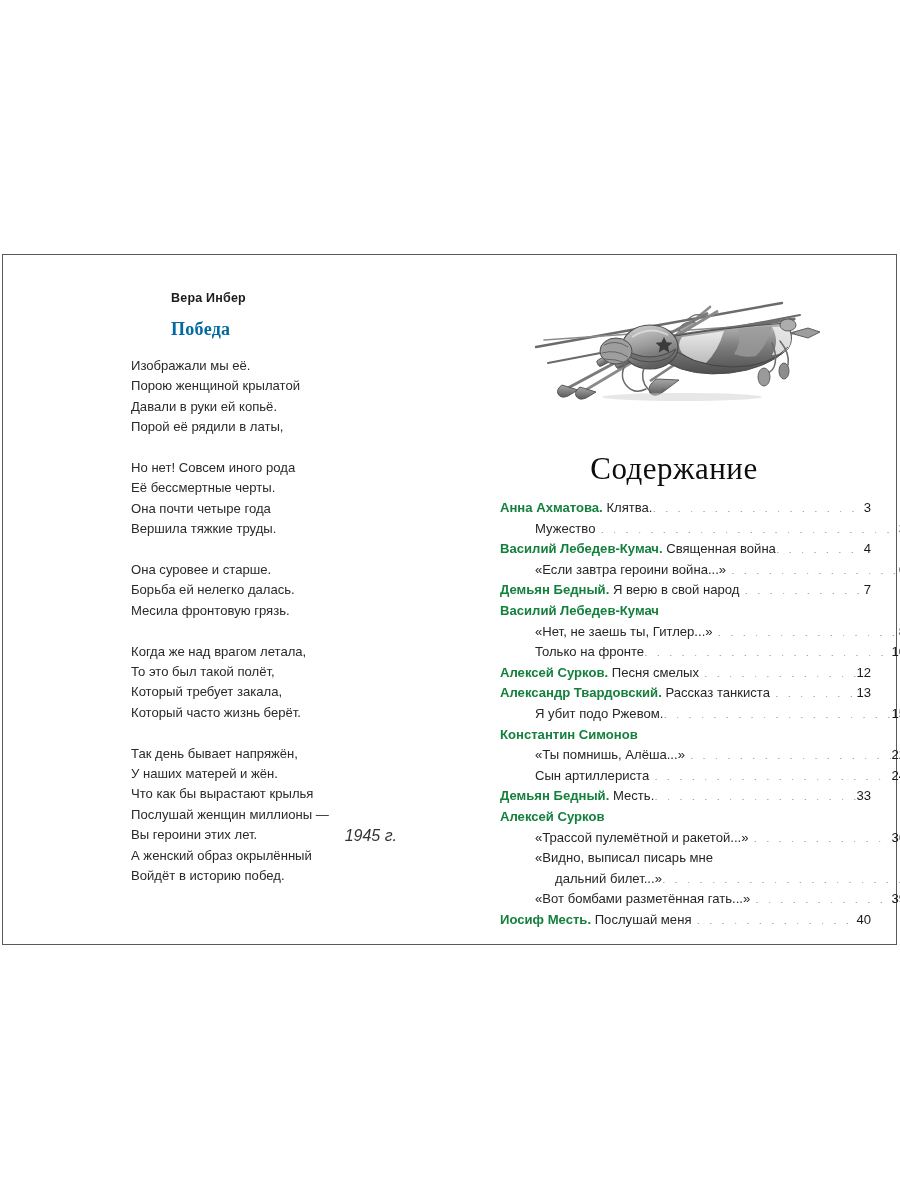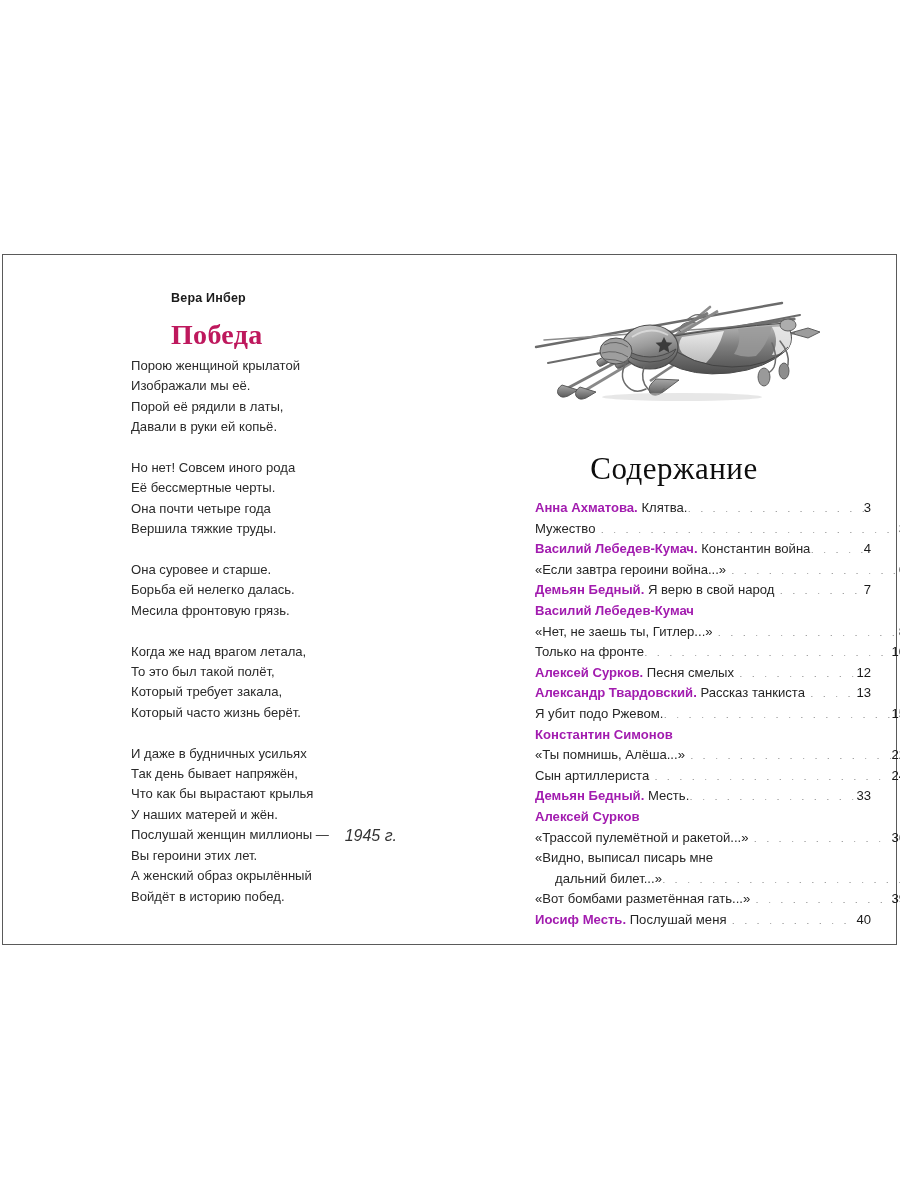--- a/index.html
+++ b/index.html
@@ -46,23 +46,23 @@
     font-weight: bold;
     color: #1b1b1b;
     letter-spacing: .2px;
   }
 
   #poem-title {
     position: absolute;
     left: 168px;
     top: 64px;
     font-family: "Liberation Serif", serif;
-    font-size: 28px;
+    font-size: 18px;
     font-weight: bold;
-    color: #be185d;
+    color: #0369a1;
     letter-spacing: .3px;
   }
 
   #poem-body {
     position: absolute;
     left: 128px;
     top: 101px;
     width: 300px;
     font-size: 13.1px;
     line-height: 20.4px;
@@ -130,22 +130,21 @@
     align-items: baseline;
     width: 100%;
     white-space: nowrap;
   }
   .toc-row.indent  { padding-left: 35px; }
   .toc-row.indent2 { padding-left: 55px; }
 
   .toc-label { flex: 0 0 auto; }
   .toc-label .who {
     font-weight: bold;
-    color: #a21caf;
-    margin-left: 35px;
+    color: #15803d;
   }
   .toc-label .what { font-weight: normal; }
 
   .toc-dots {
     flex: 1 1 auto;
     overflow: hidden;
     height: 1em;
     margin: 0 0 0 0;
     position: relative;
     letter-spacing: 2.6px;
@@ -173,47 +172,46 @@
 <div id="book-page">
 
   <div id="left-page">
 
     <div id="poem-author">Вера Инбер</div>
 
     <div id="poem-title">Победа</div>
 
     <div id="poem-body">
         <div class="stanza">
+          <div class="verse-line">Изображали мы её.</div>
           <div class="verse-line">Порою женщиной крылатой</div>
-          <div class="verse-line">Изображали мы её.</div>
+          <div class="verse-line">Давали в руки ей копьё.</div>
           <div class="verse-line">Порой её рядили в латы,</div>
-          <div class="verse-line">Давали в руки ей копьё.</div>
         </div>
         <div class="stanza">
           <div class="verse-line">Но нет! Совсем иного рода</div>
           <div class="verse-line">Её бессмертные черты.</div>
           <div class="verse-line">Она почти четыре года</div>
           <div class="verse-line">Вершила тяжкие труды.</div>
         </div>
         <div class="stanza">
           <div class="verse-line">Она суровее и старше.</div>
           <div class="verse-line">Борьба ей нелегко далась.</div>
           <div class="verse-line">Месила фронтовую грязь.</div>
         </div>
         <div class="stanza">
           <div class="verse-line">Когда же над врагом летала,</div>
           <div class="verse-line">То это был такой полёт,</div>
           <div class="verse-line">Который требует закала,</div>
           <div class="verse-line">Который часто жизнь берёт.</div>
         </div>
         <div class="stanza">
-          <div class="verse-line">И даже в будничных усильях</div>
           <div class="verse-line">Так день бывает напряжён,</div>
+          <div class="verse-line">У наших матерей и жён.</div>
           <div class="verse-line">Что как бы вырастают крылья</div>
-          <div class="verse-line">У наших матерей и жён.</div>
           <div class="verse-line">Послушай женщин миллионы —</div>
           <div class="verse-line">Вы героини этих лет.</div>
           <div class="verse-line">А женский образ окрылённый</div>
           <div class="verse-line">Войдёт в историю побед.</div>
         </div>
       </div>
 
     <div id="poem-date">1945 г.</div>
   </div>
 
@@ -326,21 +324,21 @@
           <span class="toc-label"><span class="who">Анна Ахматова.</span><span class="what"> Клятва.</span></span>
           <span class="toc-dots"></span>
           <span class="toc-page">3</span>
         </div>
         <div class="toc-row indent">
           <span class="toc-label"><span class="what">Мужество</span></span>
           <span class="toc-dots gap"></span>
           <span class="toc-page">3</span>
         </div>
         <div class="toc-row">
-          <span class="toc-label"><span class="who">Василий Лебедев-Кумач.</span><span class="what"> Константин война</span></span>
+          <span class="toc-label"><span class="who">Василий Лебедев-Кумач.</span><span class="what"> Священная война</span></span>
           <span class="toc-dots"></span>
           <span class="toc-page">4</span>
         </div>
         <div class="toc-row indent">
           <span class="toc-label"><span class="what">«Если завтра героини война...»</span></span>
           <span class="toc-dots gap"></span>
           <span class="toc-page">6</span>
         </div>
         <div class="toc-row">
           <span class="toc-label"><span class="who">Демьян Бедный.</span><span class="what"> Я верю в свой народ</span></span>

